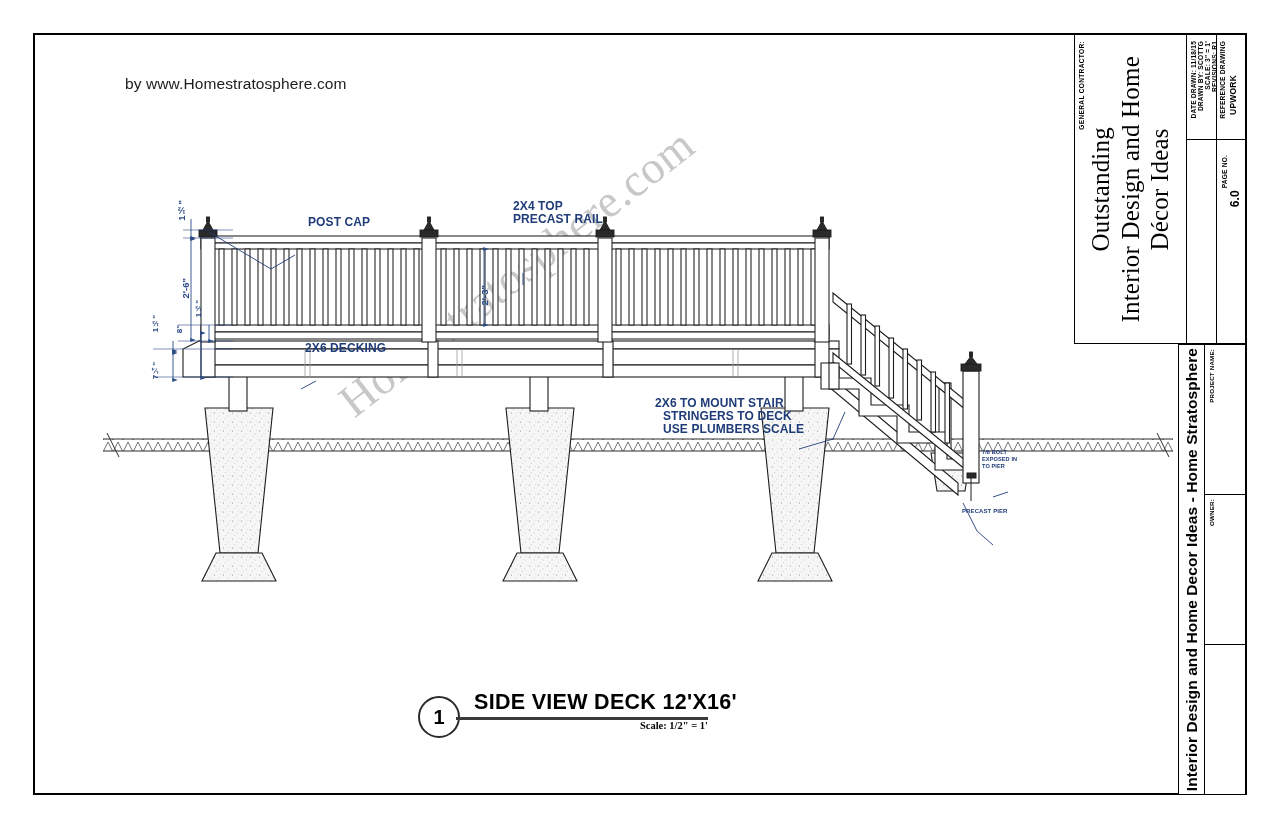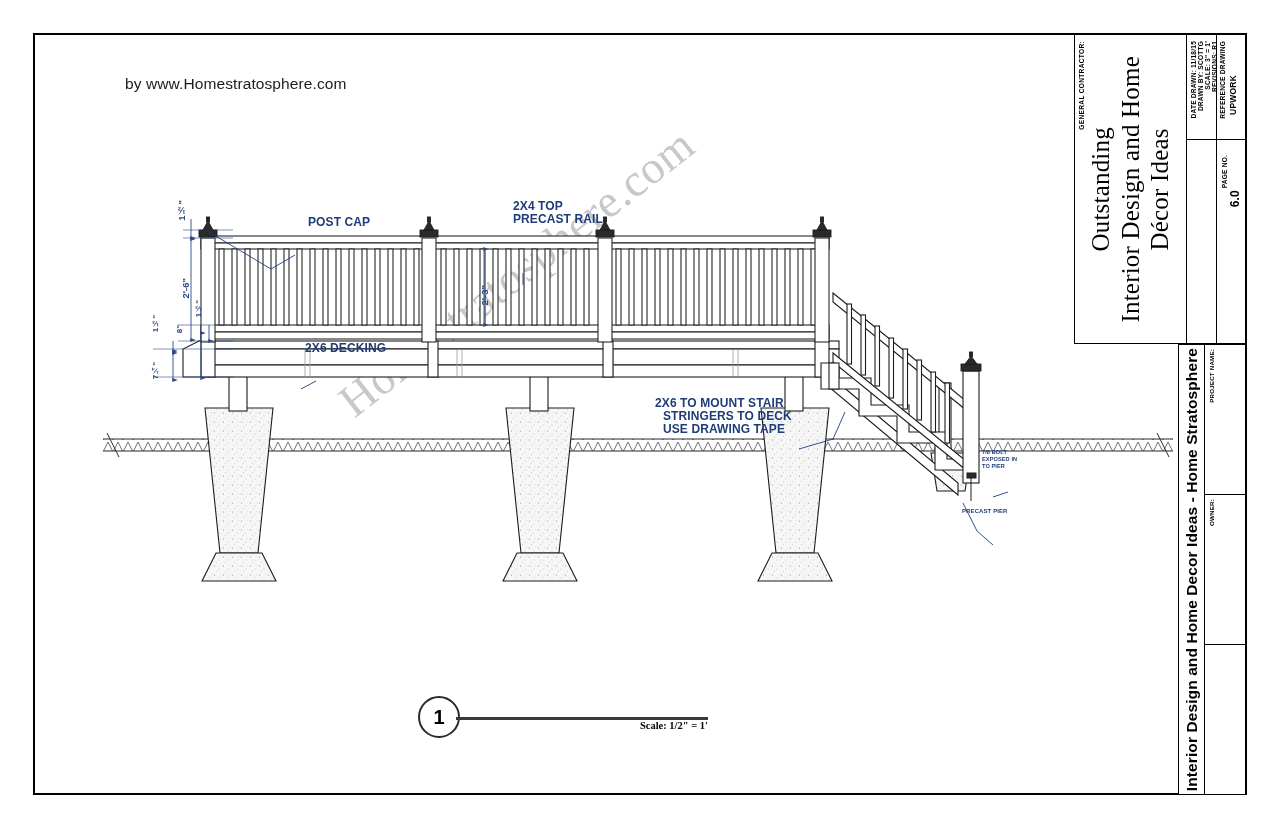--- a/index.html
+++ b/index.html
@@ -341,21 +341,21 @@
 
   <div class="ann" style="left:282px;top:215px;margin-left:26px;">POST CAP</div>
 
   <div class="ann" style="left:513px;top:199px;">2X4 TOP</div>
   <div class="ann" style="left:513px;top:212px;">PRECAST RAIL</div>
 
   <div class="ann" style="left:305px;top:341px;">2X6 DECKING</div>
 
   <div class="ann" style="left:655px;top:396px;">2X6  TO MOUNT STAIR</div>
   <div class="ann" style="left:663px;top:409px;text-align:right;">STRINGERS TO DECK</div>
-  <div class="ann" style="left:663px;top:422px;">USE DRAWING TAPE</div>
+  <div class="ann" style="left:663px;top:422px;">USE PLUMBERS SCALE</div>
 
   <div class="ann tiny" style="left:982px;top:449px;">7/8 BOLT</div>
   <div class="ann tiny" style="left:982px;top:456px;">EXPOSED IN</div>
   <div class="ann tiny" style="left:982px;top:463px;">TO PIER</div>
 
   <div class="ann tiny" style="left:962px;top:508px;font-size:6px;">PRECAST PIER</div>
 
   <div class="dim vert" style="left:176px;top:200px;">1½"</div>
   <div class="dim vert" style="left:180px;top:278px;">2'-6"</div>
   <div class="dim vert2" style="left:194px;top:300px;">1½"</div>
@@ -403,17 +403,18 @@
       </div>
       <div class="cellB">
         <div class="cell-lab vtxt" style="left:3px;bottom:auto;top:4px;">OWNER:</div>
       </div>
       <div class="cellC"></div>
     </div>
   </div>
 
   <div class="viewtitle">
     <div class="vt-circle">1</div>
+    <div class="vt-name">SIDE VIEW DECK 12'X16'</div>
     <div class="vt-rule"></div>
     <div class="vt-scale">Scale: 1/2" = 1'</div>
   </div>
 
 </div>
 
 </body></html>

